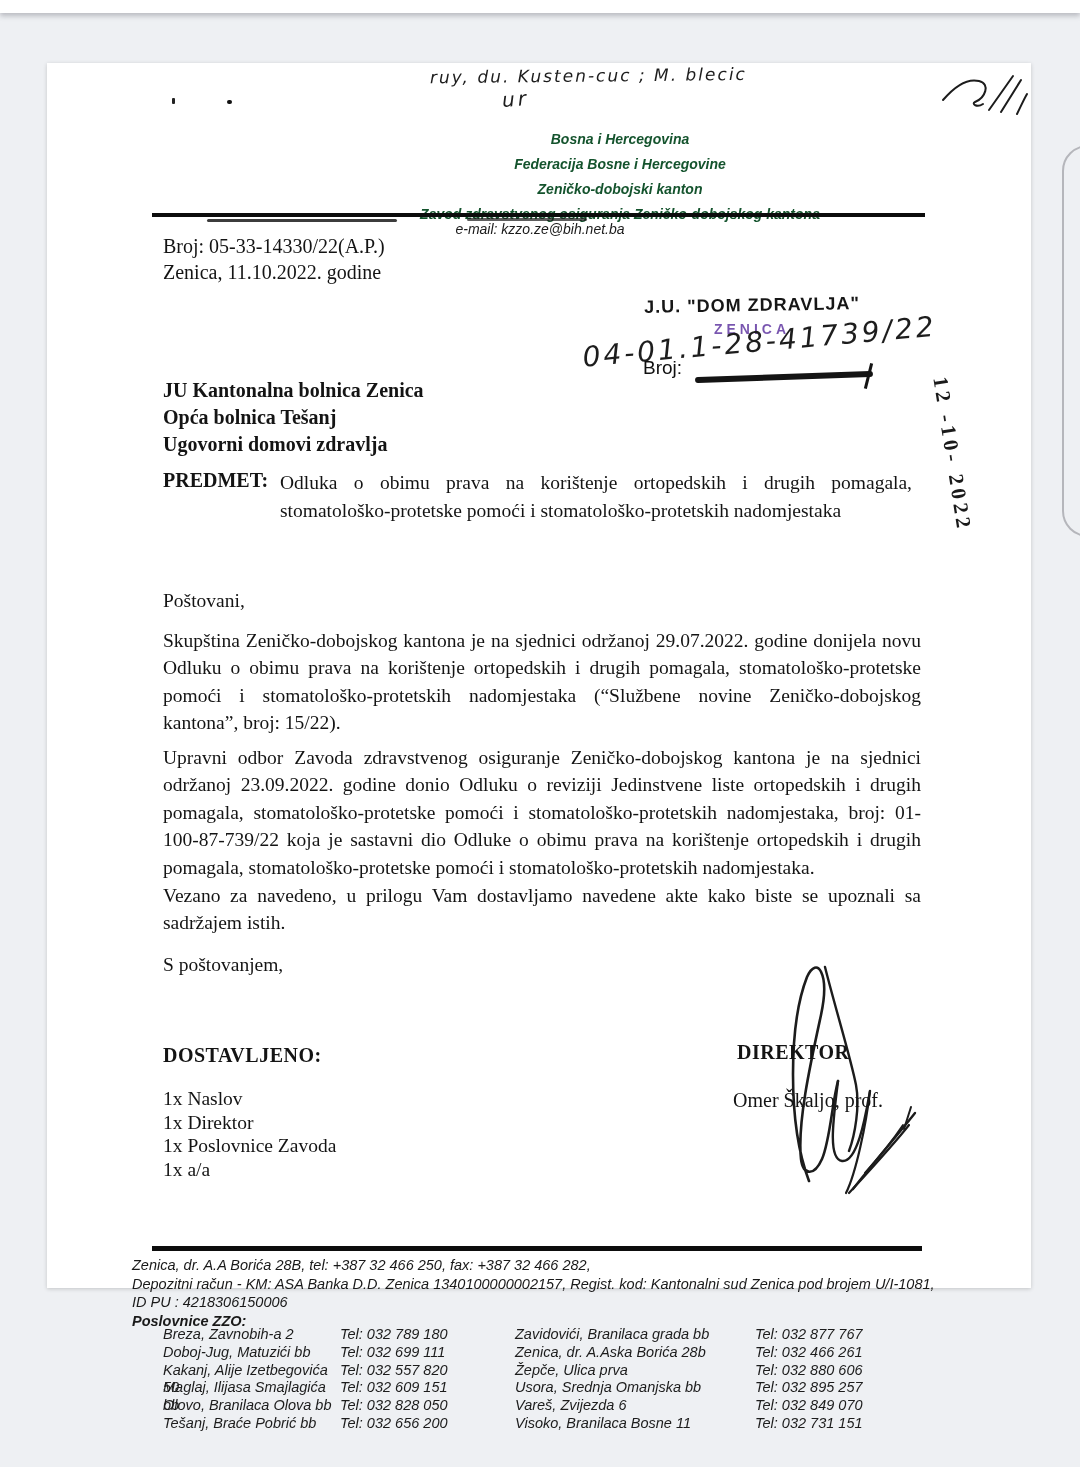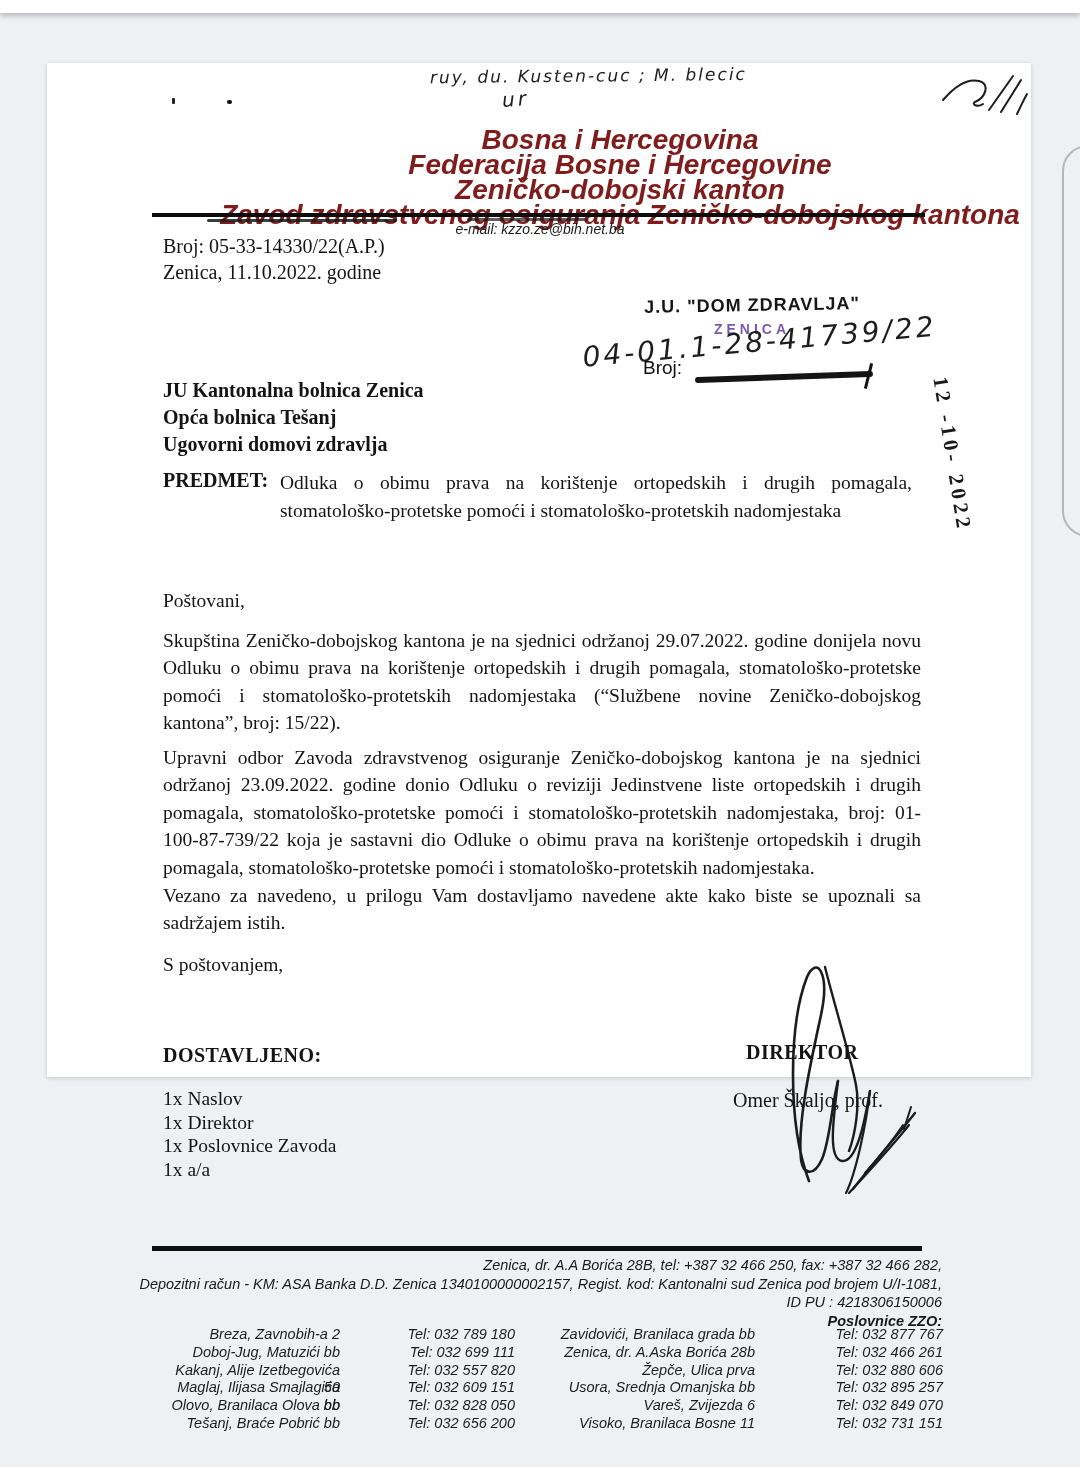--- a/index.html
+++ b/index.html
@@ -2,33 +2,33 @@
 <html><head>
 <meta charset="utf-8">
 <style>
   html,body{margin:0;padding:0;}
   .screen{position:relative;width:1080px;height:1467px;background:#eef0f3;overflow:hidden;
           font-family:"Liberation Serif",serif;color:#141414;}
   .top-strip{position:absolute;left:0;top:0;width:1080px;height:13px;background:#ffffff;
              box-shadow:0 3px 5px rgba(90,90,100,.35);}
   .scroll-pill{position:absolute;left:1062px;top:145px;width:60px;height:388px;
                border:2px solid #b5b6bb;border-radius:26px;background:transparent;}
-  .page{position:absolute;left:47px;top:63px;width:984px;height:1014px;background:#ffffff;
+  .page{position:absolute;left:47px;top:63px;width:984px;height:1225px;background:#ffffff;
         box-shadow:0 1px 4px rgba(0,0,0,.18);}
   .abs{position:absolute;}
   
   .hand{font-family:"DejaVu Sans",sans-serif;font-style:italic;color:#1d1d1d;}
   .note1{left:383px;top:2px;width:430px;font-size:17px;letter-spacing:2px;transform:rotate(-.6deg);white-space:nowrap;}
   .note2{left:455px;top:24px;font-size:20px;letter-spacing:3px;transform:rotate(-4deg);}
   .speck1{left:125px;top:35px;width:3px;height:6px;background:#222;border-radius:1px;}
   .speck2{left:180px;top:37px;width:5px;height:4px;background:#111;border-radius:2px;}
   
   .hdr{left:123px;top:64px;width:900px;text-align:center;
        font-family:"Liberation Sans",sans-serif;font-weight:bold;font-style:italic;
-       font-size:28px;line-height:25px;color:#7f1d1d;}
+       font-size:14px;line-height:25px;color:#14532d;}
   .hdr-rule{left:105px;top:150px;width:773px;height:4px;background:#0c0c0c;}
   .hdr-smudge1{left:160px;top:156px;width:190px;height:3px;background:#1a1a1a;opacity:.85;border-radius:2px;}
   .hdr-smudge2{left:420px;top:155px;width:120px;height:3px;background:#1a1a1a;opacity:.7;border-radius:2px;}
   .email{left:293px;top:158px;width:400px;text-align:center;
          font-family:"Liberation Sans",sans-serif;font-style:italic;font-size:14px;color:#1b1b1b;}
   .broj{left:116px;top:172px;font-size:20px;}
   .dateplace{left:116px;top:198px;font-size:20px;}
   
   .stamp-org{left:560px;top:232px;width:290px;text-align:center;
              font-family:"Liberation Sans",sans-serif;font-weight:bold;font-size:18px;
@@ -56,34 +56,34 @@
   .salut{left:116px;top:527px;font-size:19.5px;}
   .para{left:116px;width:758px;font-size:19.5px;line-height:27.4px;
         text-align:justify;text-align-last:left;}
   .p1{top:564px;}
   .p2{top:681px;}
   .p3{top:819px;}
   .closing{left:116px;top:891px;font-size:19.5px;}
   
   .dost-label{left:116px;top:981px;font-weight:bold;font-size:20px;letter-spacing:.5px;}
   .dost-items{left:116px;top:1024px;font-size:19.5px;line-height:23.5px;}
-  .dir-title{left:690px;top:978px;font-weight:bold;font-size:20px;letter-spacing:.5px;margin-left:9px;}
+  .dir-title{left:690px;top:978px;font-weight:bold;font-size:20px;letter-spacing:.5px;}
   .dir-name{left:672px;top:1026px;font-size:20px;margin-left:14px;}
   .sig-big{left:690px;top:900px;width:165px;height:235px;}
   .sig-flourish{left:798px;top:1038px;width:80px;height:95px;}
   .sig-paraphe{left:890px;top:5px;width:95px;height:52px;}
   
   .foot-rule{left:105px;top:1183px;width:770px;height:5px;background:#0d0d0d;}
-  .footer-txt{left:85px;top:1193px;width:810px;text-align:right;
+  .footer-txt{left:85px;top:1193px;width:810px;text-align:left;
               font-family:"Liberation Sans",sans-serif;font-style:italic;
               font-size:14.5px;line-height:18.5px;color:#191919;}
   .offices-title{font-weight:bold;}
   .offices{left:116px;top:1263px;width:780px;
            font-family:"Liberation Sans",sans-serif;font-style:italic;font-size:14.5px;
-           color:#1c1c1c;text-align:right;}
+           color:#1c1c1c;}
   .office-row{display:grid;grid-template-columns:177px 175px 240px auto;height:17.8px;line-height:17.8px;}
   svg path{fill:none;stroke:#1c1c1c;stroke-linecap:round;}
 </style>
 </head>
 <body>
 
 <div class="screen">
   <div class="top-strip"></div>
   <div class="scroll-pill"></div>
 

